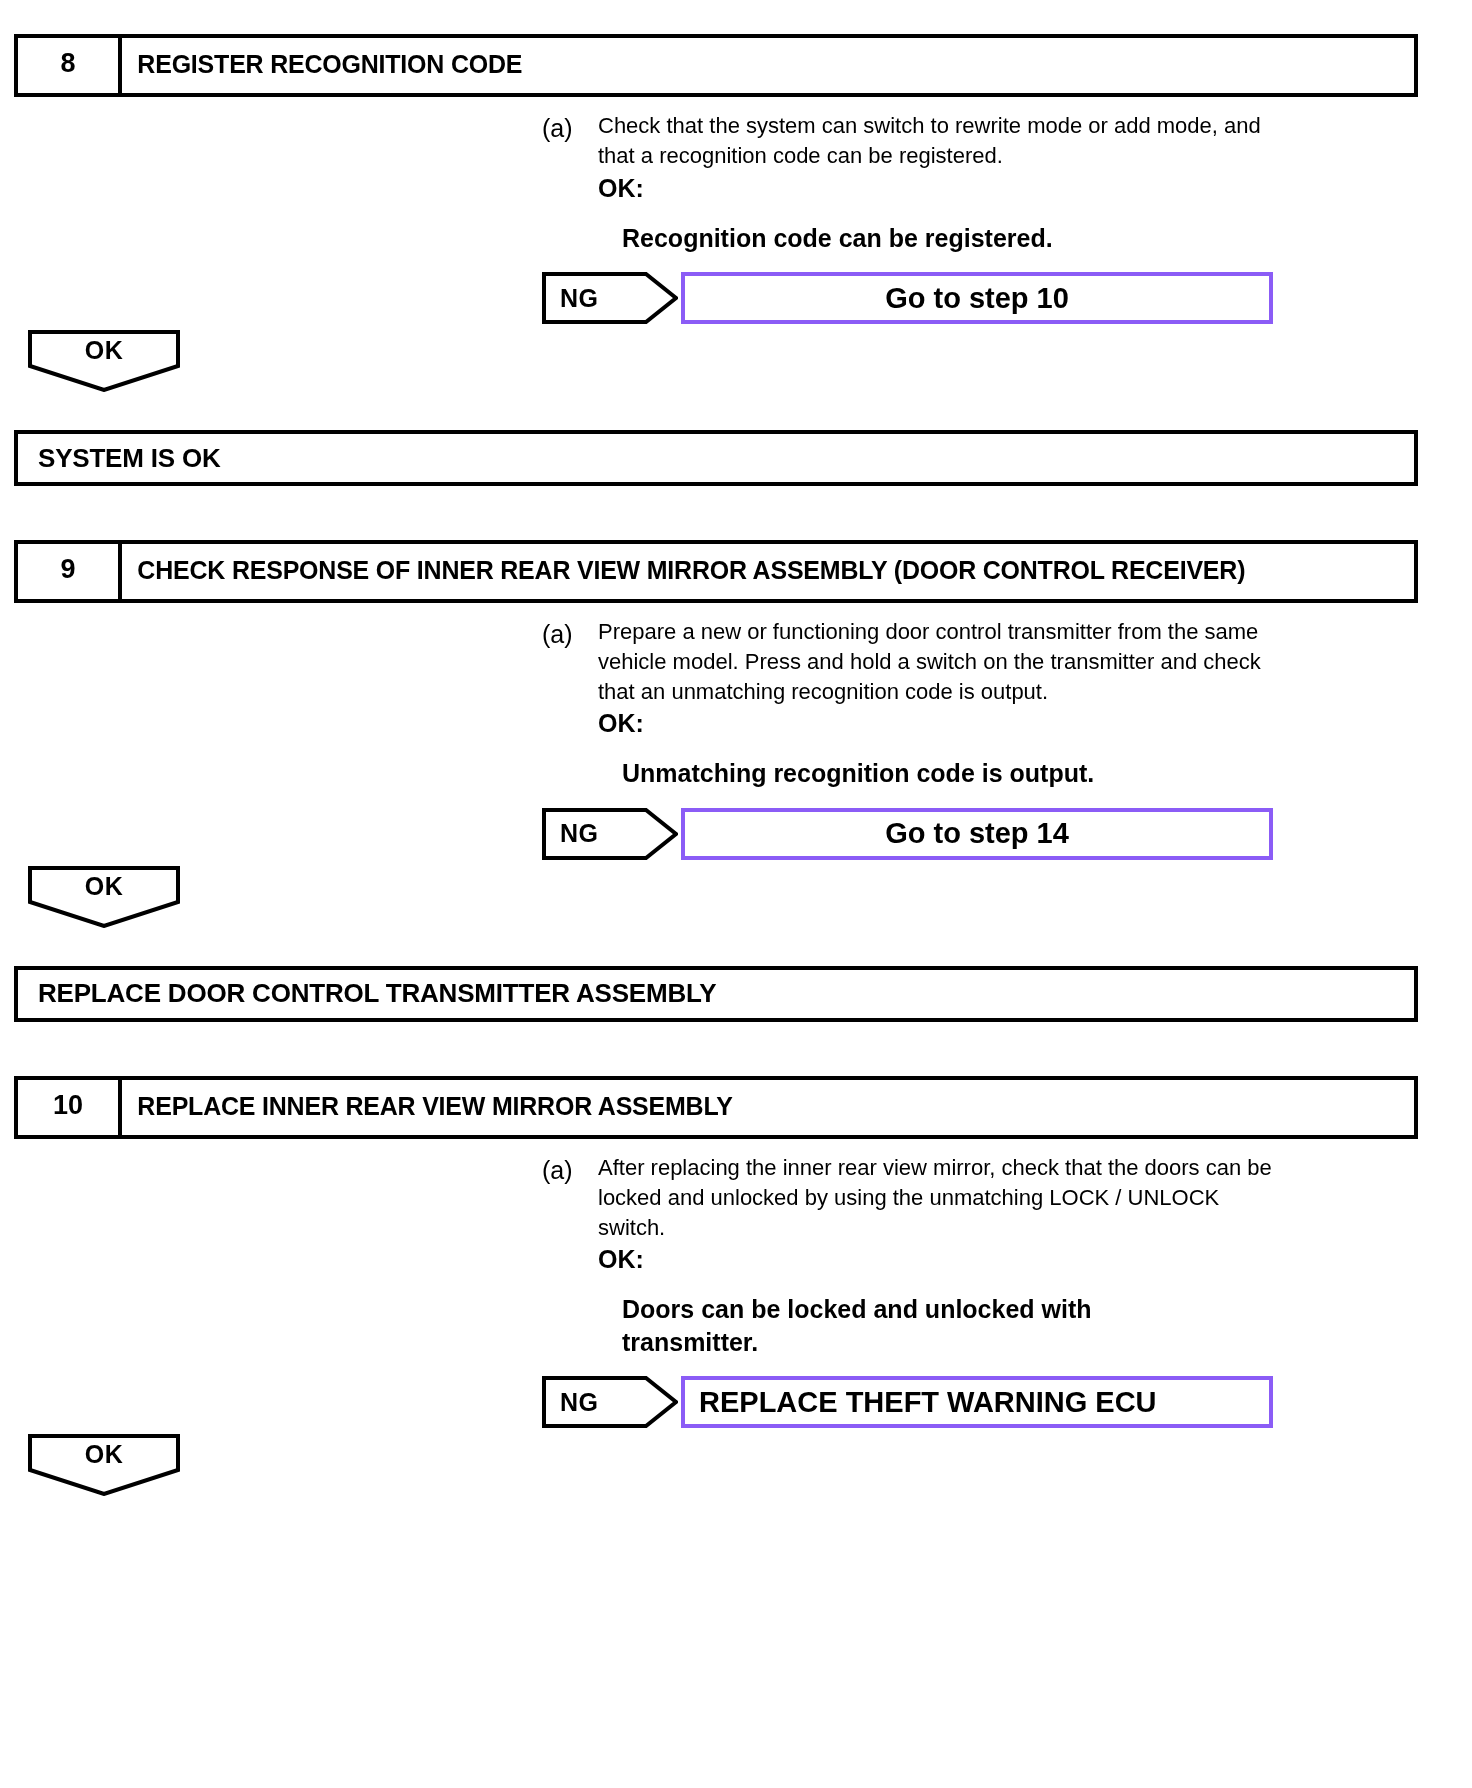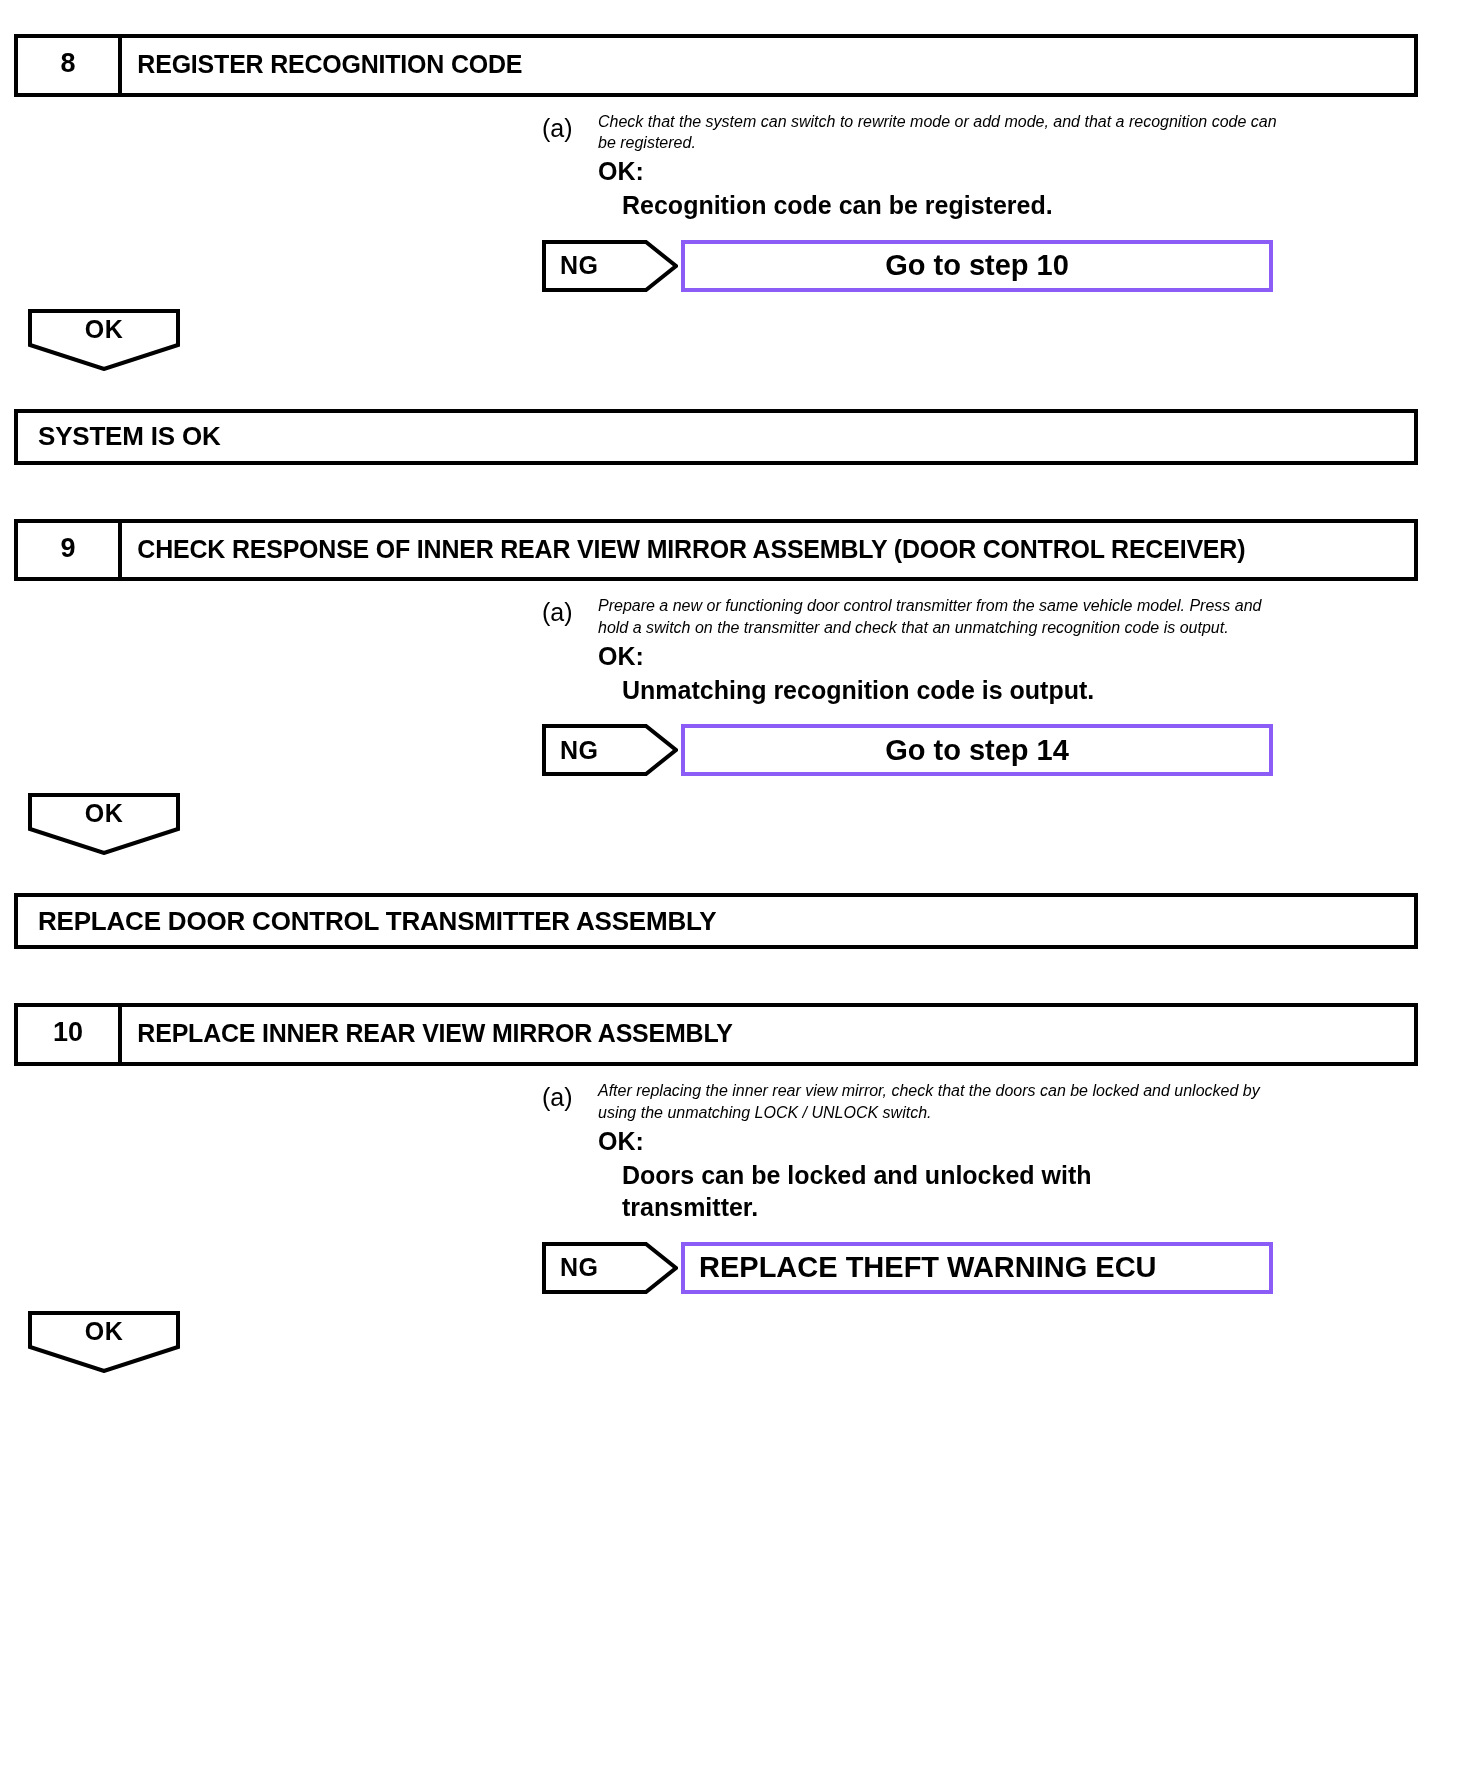--- a/index.html
+++ b/index.html
@@ -64,36 +64,35 @@
     align-items: flex-start;
   }
   .inst-marker {
     width: 56px;
     flex: 0 0 56px;
     font-size: 25px;
     line-height: 1.36;
   }
   .inst-text {
     flex: 1 1 auto;
-    font-size: 16px;
+    font-size: 22px;
     line-height: 1.36;
-    font-style: italic;
   }
   .ok-label {
     font-size: 25px;
     font-weight: bold;
     line-height: 1.36;
     margin-top: 0px;
   }
   .ok-value {
     font-size: 25px;
     font-weight: bold;
     line-height: 1.30;
     padding-left: 24px;
-    margin-top: 1px;
+    margin-top: 17px;
   }
 
   
   .ng-row {
     display: flex;
     align-items: flex-end;
     margin-left: 528px;
     margin-top: 18px;
     height: 52px;
   }
@@ -131,21 +130,21 @@
     justify-content: flex-start;
     padding-left: 14px;
   }
 
   
   .ok-pent {
     position: relative;
     width: 152px;
     height: 62px;
     margin-left: 14px;
-    margin-top: 17px;
+    margin-top: 6px;
   }
   .ok-pent svg { display: block; width: 152px; height: 62px; }
   .ok-pent span {
     position: absolute;
     left: 0; right: 0;
     top: 6px;
     text-align: center;
     font-size: 25px;
     font-weight: bold;
     letter-spacing: 0.5px;

